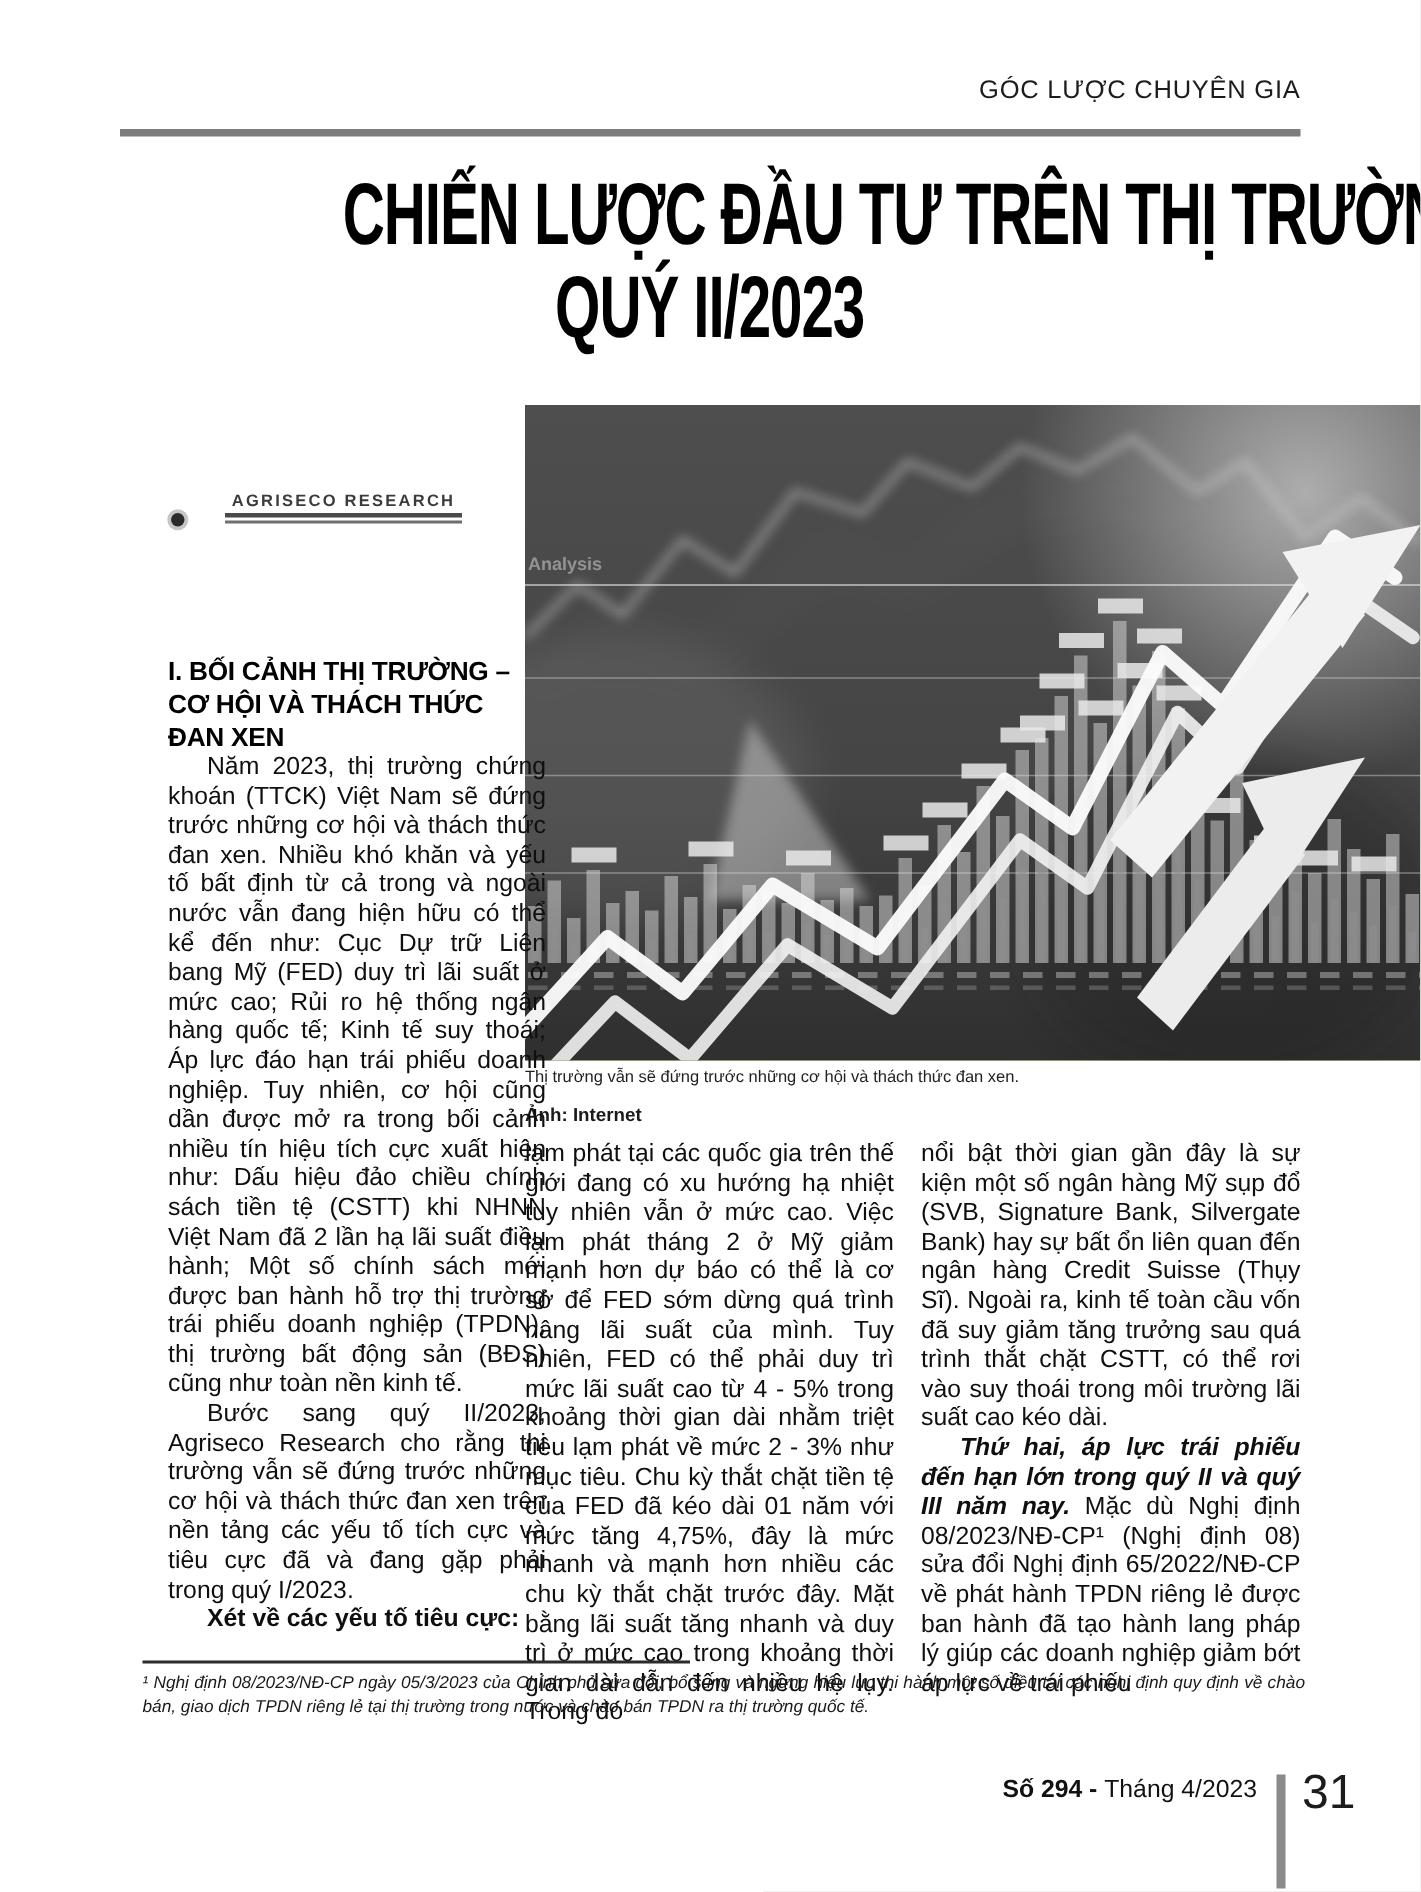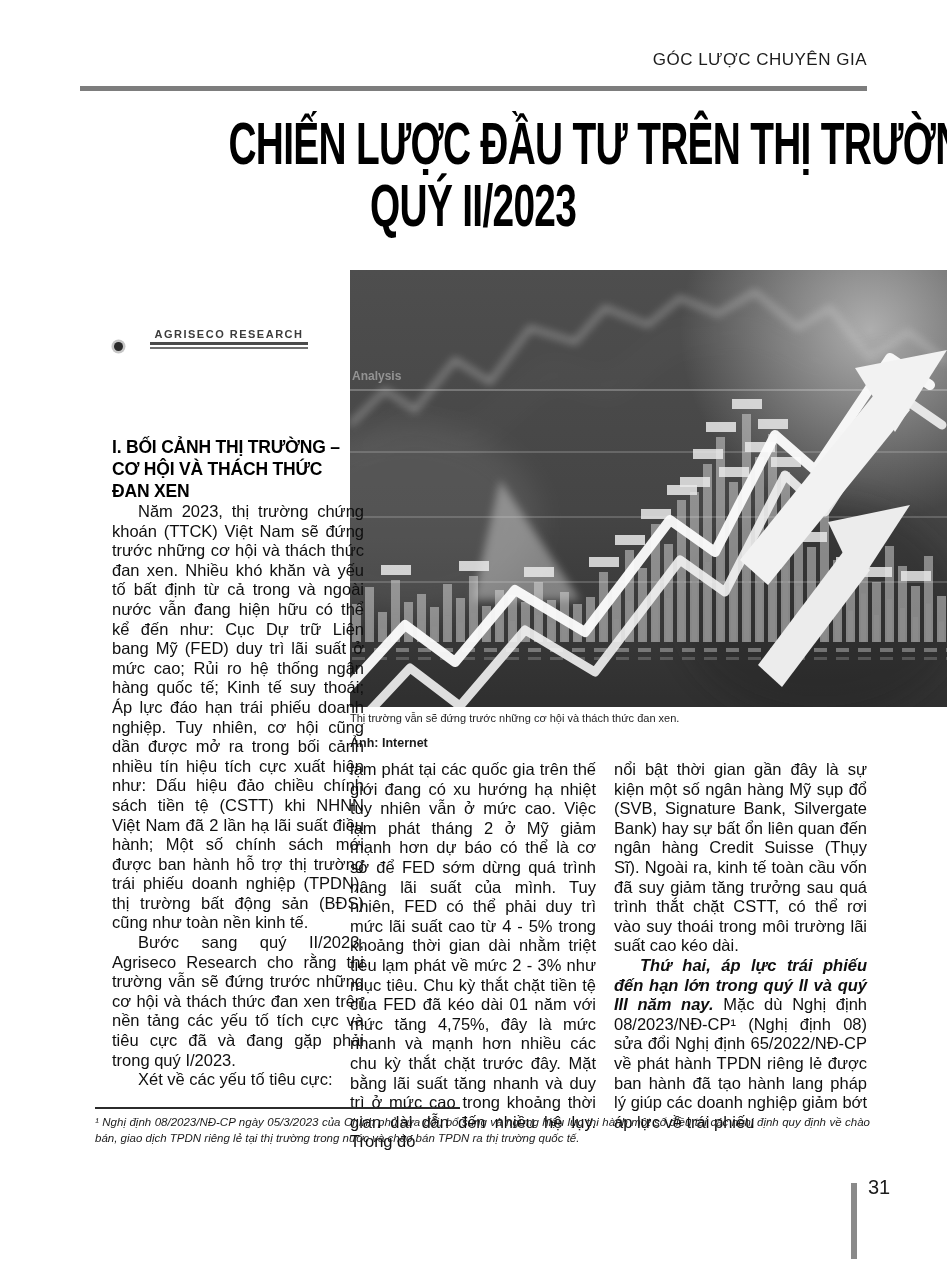--- a/index.html
+++ b/index.html
@@ -26,39 +26,39 @@
 
   
   .col{position:absolute;text-align:justify;font-size:16.5px;line-height:19.6px;color:#0f0f0f;}
   .col p{margin:0;text-indent:26px;}
   .col p.noindent{text-indent:0;}
   .left-col{top:436px;left:80px;width:252px;margin-left:32px;}
   .mid-col{top:760px;left:350px;width:246px;}
   .right-col{top:760px;left:614px;width:253px;}
   .sec-head{font-size:17.5px;font-weight:bold;line-height:22px;text-align:left;color:#000;
             margin:0 0 6px 0;letter-spacing:-.2px;}
-  .b{font-weight:normal;}
+  .b{font-weight:bold;}
   .bi{font-weight:bold;font-style:italic;}
 
   
   .photo{position:absolute;top:270px;left:350px;width:597px;height:437px;background:#4d7c0f;}
   .photo svg{display:block;}
   .caption{position:absolute;top:712px;left:350px;width:497px;font-size:11px;color:#222;}
   .credit{position:absolute;top:736px;left:350px;width:497px;font-size:12.5px;
           font-weight:bold;color:#1a1a1a;}
 
   
   .fn-rule{position:absolute;top:1107px;left:95px;width:365px;height:2px;background:#2b2b2b;}
   .footnote{position:absolute;top:1115px;left:95px;width:775px;font-size:11.5px;font-style:italic;
             line-height:15.5px;color:#1a1a1a;text-align:justify;}
 
   
   .footer-text{position:absolute;top:1184px;left:500px;width:338px;text-align:right;font-size:16.5px;color:#111;}
   .footer-bar{position:absolute;top:1183px;left:851px;width:6px;height:76px;background:#8a8a8a;}
-  .page-num{position:absolute;top:1176px;left:868px;font-size:20px;color:#1c1c1c;}
+  .page-num{position:absolute;top:1176px;left:868px;font-size:32px;color:#1c1c1c;}
 </style>
 </head>
 <body>
 
 <div class="page">
 
   <div class="kicker">GÓC LƯỢC CHUYÊN GIA</div>
   <div class="head-rule"></div>
 
   <div class="title">
@@ -308,16 +308,17 @@
   </div>
 
   <div class="col right-col">
     <p class="noindent">nổi bật thời gian gần đây là sự kiện một số ngân hàng Mỹ sụp đổ (SVB, Signature Bank, Silvergate Bank) hay sự bất ổn liên quan đến ngân hàng Credit Suisse (Thụy Sĩ). Ngoài ra, kinh tế toàn cầu vốn đã suy giảm tăng trưởng sau quá trình thắt chặt CSTT, có thể rơi vào suy thoái trong môi trường lãi suất cao kéo dài.</p>
     <p><span class="bi">Thứ hai, áp lực trái phiếu đến hạn lớn trong quý II và quý III năm nay.</span><span> Mặc dù Nghị định 08/2023/NĐ-CP¹ (Nghị định 08) sửa đổi Nghị định 65/2022/NĐ-CP về phát hành TPDN riêng lẻ được ban hành đã tạo hành lang pháp lý giúp các doanh nghiệp giảm bớt áp lực về trái phiếu</span></p>
   </div>
 
   <div class="fn-rule"></div>
   <div class="footnote">¹ Nghị định 08/2023/NĐ-CP ngày 05/3/2023 của Chính phủ sửa đổi, bổ sung và ngưng hiệu lực thi hành một số điều tại các nghị định quy định về chào bán, giao dịch TPDN riêng lẻ tại thị trường trong nước và chào bán TPDN ra thị trường quốc tế.</div>
 
+  <div class="footer-text"><span class="b">Số 294 - </span><span>Tháng 4/2023</span></div>
   <div class="footer-bar"></div>
   <div class="page-num">31</div>
 
 </div>
 
 </body></html>

